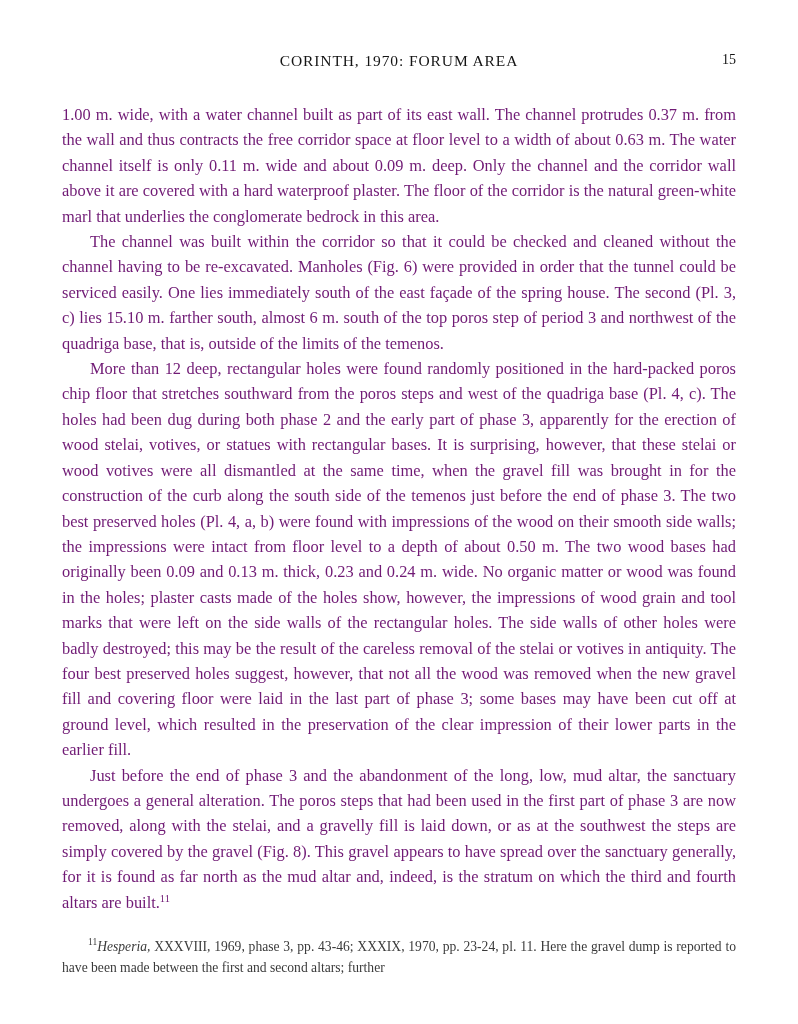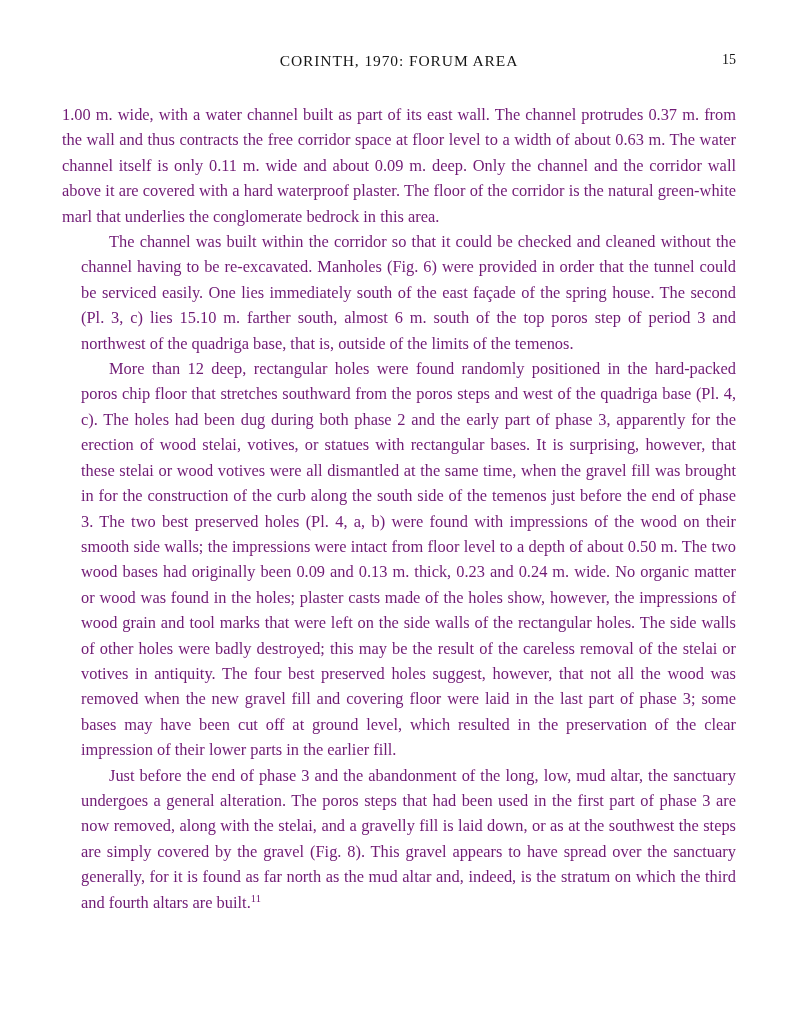--- a/index.html
+++ b/index.html
@@ -48,21 +48,20 @@
     margin: 0;
     font-size: 16.4px;
     line-height: 25.4px;
     text-align: justify;
     text-justify: inter-word;
     color: #701a75;
     hyphens: none;
   }
   .body-text p.indent {
     text-indent: 28px;
-    margin-left: 19px;
   }
   .sup {
     font-size: 10.5px;
     vertical-align: super;
     line-height: 0;
   }
   .footnote-zone {
     margin-top: 22px;
   }
   .footnote {
@@ -98,14 +97,17 @@
     <div class="folio">15</div>
   </div>
 
   <div class="body-text">
     <p>1.00 m. wide, with a water channel built as part of its east wall. The channel protrudes 0.37 m. from the wall and thus contracts the free corridor space at floor level to a width of about 0.63 m. The water channel itself is only 0.11 m. wide and about 0.09 m. deep. Only the channel and the corridor wall above it are covered with a hard waterproof plaster. The floor of the corridor is the natural green-white marl that underlies the conglomerate bedrock in this area.</p>
     <p class="indent">The channel was built within the corridor so that it could be checked and cleaned without the channel having to be re-excavated. Manholes (Fig. 6) were provided in order that the tunnel could be serviced easily. One lies immediately south of the east façade of the spring house. The second (Pl. 3, c) lies 15.10 m. farther south, almost 6 m. south of the top poros step of period 3 and northwest of the quadriga base, that is, outside of the limits of the temenos.</p>
     <p class="indent">More than 12 deep, rectangular holes were found randomly positioned in the hard-packed poros chip floor that stretches southward from the poros steps and west of the quadriga base (Pl. 4, c). The holes had been dug during both phase 2 and the early part of phase 3, apparently for the erection of wood stelai, votives, or statues with rectangular bases. It is surprising, however, that these stelai or wood votives were all dismantled at the same time, when the gravel fill was brought in for the construction of the curb along the south side of the temenos just before the end of phase 3. The two best preserved holes (Pl. 4, a, b) were found with impressions of the wood on their smooth side walls; the impressions were intact from floor level to a depth of about 0.50 m. The two wood bases had originally been 0.09 and 0.13 m. thick, 0.23 and 0.24 m. wide. No organic matter or wood was found in the holes; plaster casts made of the holes show, however, the impressions of wood grain and tool marks that were left on the side walls of the rectangular holes. The side walls of other holes were badly destroyed; this may be the result of the careless removal of the stelai or votives in antiquity. The four best preserved holes suggest, however, that not all the wood was removed when the new gravel fill and covering floor were laid in the last part of phase 3; some bases may have been cut off at ground level, which resulted in the preservation of the clear impression of their lower parts in the earlier fill.</p>
     <p class="indent"><span>Just before the end of phase 3 and the abandonment of the long, low, mud altar, the sanctuary undergoes a general alteration. The poros steps that had been used in the first part of phase 3 are now removed, along with the stelai, and a gravelly fill is laid down, or as at the southwest the steps are simply covered by the gravel (Fig. 8). This gravel appears to have spread over the sanctuary generally, for it is found as far north as the mud altar and, indeed, is the stratum on which the third and fourth altars are built.</span><span class="sup">11</span></p>
   </div>
 
+  <div class="footnote-zone">
+    <p class="footnote faded"><span class="fn-indent"></span><span class="fn-mark">11</span><i>Hesperia,</i><span> XXXVIII, 1969, phase 3, pp. 43-46; XXXIX, 1970, pp. 23-24, pl. 11. Here the gravel dump is reported to have been made between the first and second altars; further</span></p>
+  </div>
 
 </div>
 
 </body></html>

